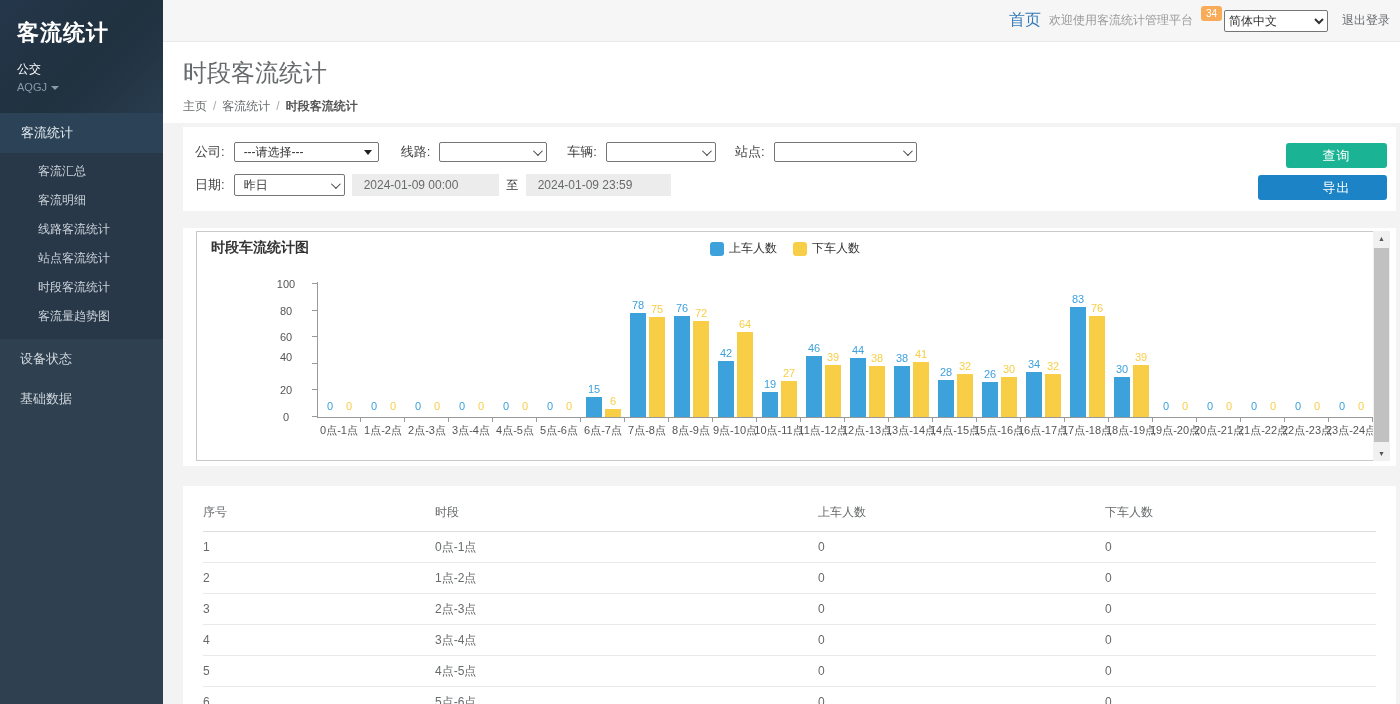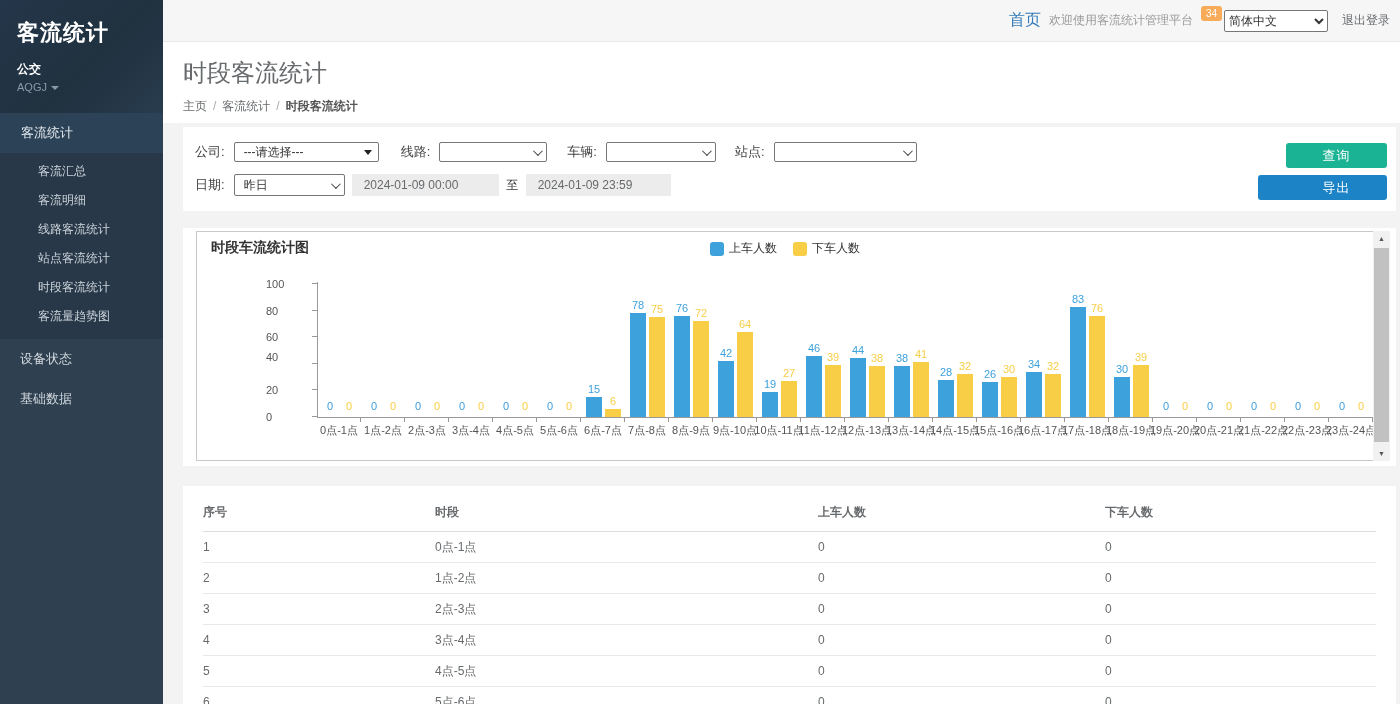--- a/index.html
+++ b/index.html
@@ -3,21 +3,21 @@
 <meta charset="utf-8">
 <style>
   html,body{margin:0;padding:0;}
   body{width:1400px;height:704px;overflow:hidden;background:#f3f3f4;
        font-family:"Liberation Sans","DejaVu Sans",sans-serif;font-size:12px;color:#676a6c;}
   .app{display:flex;width:1400px;height:704px;}
   
   .sidebar{width:163px;flex:none;background:#2f4050;height:704px;}
   .logo{height:113px;background:linear-gradient(135deg,#24364a 0%,#20313f 55%,#283c4e 100%);padding:18px 0 0 17px;box-sizing:border-box;}
   .brand{color:#ffffff;font-size:22px;font-weight:bold;letter-spacing:1px;}
-  .org{color:#ffffff;font-size:12px;font-weight:bold;margin-top:13px;}
+  .org{color:#ffffff;font-size:12px;font-weight:normal;margin-top:13px;}
   .org-code{color:#8b99a7;font-size:11px;margin-top:3px;cursor:pointer;}
   .caret{display:inline-block;width:0;height:0;border-left:4px solid transparent;border-right:4px solid transparent;border-top:4px solid #8b99a7;margin-left:4px;vertical-align:middle;}
   nav{display:block;}
   .nav-section{background:#2c4257;color:#e4eaef;font-size:13px;padding:11px 0 11px 21px;cursor:pointer;}
   .nav-subwrap{background:#283848;padding:4px 0 8px;}
   .nav-sub{color:#cdd5dc;font-size:12px;padding:6px 0 6px 38px;cursor:pointer;}
   .nav-top{color:#d2d9df;font-size:13px;padding:11px 0 11px 20px;cursor:pointer;}
   
   .main{flex:1;display:flex;flex-direction:column;min-width:0;}
   .topbar{height:42px;flex:none;background:#f6f6f7;border-bottom:1px solid #e7eaec;display:flex;align-items:center;justify-content:flex-end;padding-right:10px;box-sizing:border-box;}
@@ -55,39 +55,39 @@
   .btn-export{top:48px;background:#1c84c6;padding-left:28px;}
   
   .chart-panel{height:238px;position:relative;margin-bottom:20px;}
   .chart-box{position:absolute;left:13px;top:3px;width:1176px;height:228px;border:1px solid #c9c9c9;box-sizing:content-box;background:#fff;}
   .chart-title{position:absolute;left:14px;top:7px;font-size:14px;font-weight:bold;color:#333;}
   .legend{position:absolute;top:8px;left:50%;transform:translateX(-50%);display:flex;align-items:center;gap:16px;}
   .legend .li{display:flex;align-items:center;cursor:pointer;}
   .legend .sw{width:14px;height:14px;border-radius:3px;margin-right:5px;}
   .legend .lt{font-size:12px;color:#333;}
   .yaxis{position:absolute;left:0;top:50px;width:120px;height:135px;}
-  .ylab{position:absolute;right:11px;font-size:11px;color:#555;width:40px;text-align:left;}
+  .ylab{position:absolute;right:11px;font-size:11px;color:#555;width:40px;text-align:center;}
   .ytick{position:absolute;right:0;width:5px;height:1px;background:#999;}
   .plot{position:absolute;left:120px;top:50px;width:1056px;height:135px;border-left:1px solid #999;border-bottom:1px solid #999;display:flex;overflow:visible;}
   .cat{width:44px;height:135px;position:relative;flex:none;}
   .bar{position:absolute;bottom:0;width:16px;}
   .bval{position:absolute;width:30px;text-align:center;font-size:11px;}
   .xticks{position:absolute;left:120px;top:186px;display:flex;height:4px;}
   .xt{width:44px;flex:none;border-right:1px solid #999;height:4px;box-sizing:border-box;}
   .xlabels{position:absolute;left:120px;top:191px;display:flex;}
   .xl{width:44px;flex:none;display:flex;justify-content:center;}
   .xl span{font-size:11px;color:#555;white-space:nowrap;}
   .vscroll{position:absolute;top:3px;right:6px;width:17px;height:230px;background:#f1f1f2;}
   .sarrow{height:15px;display:flex;align-items:center;justify-content:center;font-size:7px;color:#555;cursor:pointer;}
   .sarrow.down{position:absolute;bottom:0;left:0;right:0;}
   .sthumb{position:absolute;top:17px;bottom:19px;left:1px;width:15px;background:#c1c1c1;cursor:pointer;}
   
   .table-panel{padding:8px 20px 0;box-sizing:border-box;height:218px;overflow:hidden;}
   table{width:100%;border-collapse:collapse;table-layout:fixed;}
-  th{text-align:left;font-size:12px;font-weight:bold;color:#676a6c;padding:10px 0;border-bottom:1px solid #ddd;}
+  th{text-align:left;font-size:12px;font-weight:normal;color:#676a6c;padding:10px 0;border-bottom:1px solid #ddd;}
   td{font-size:12px;color:#676a6c;padding:6.5px 0;border-bottom:1px solid #e7eaec;}
 </style>
 </head>
 <body>
 
 <div class="app">
 
   <aside class="sidebar">
     <div class="logo">
       <div class="brand">客流统计</div>

